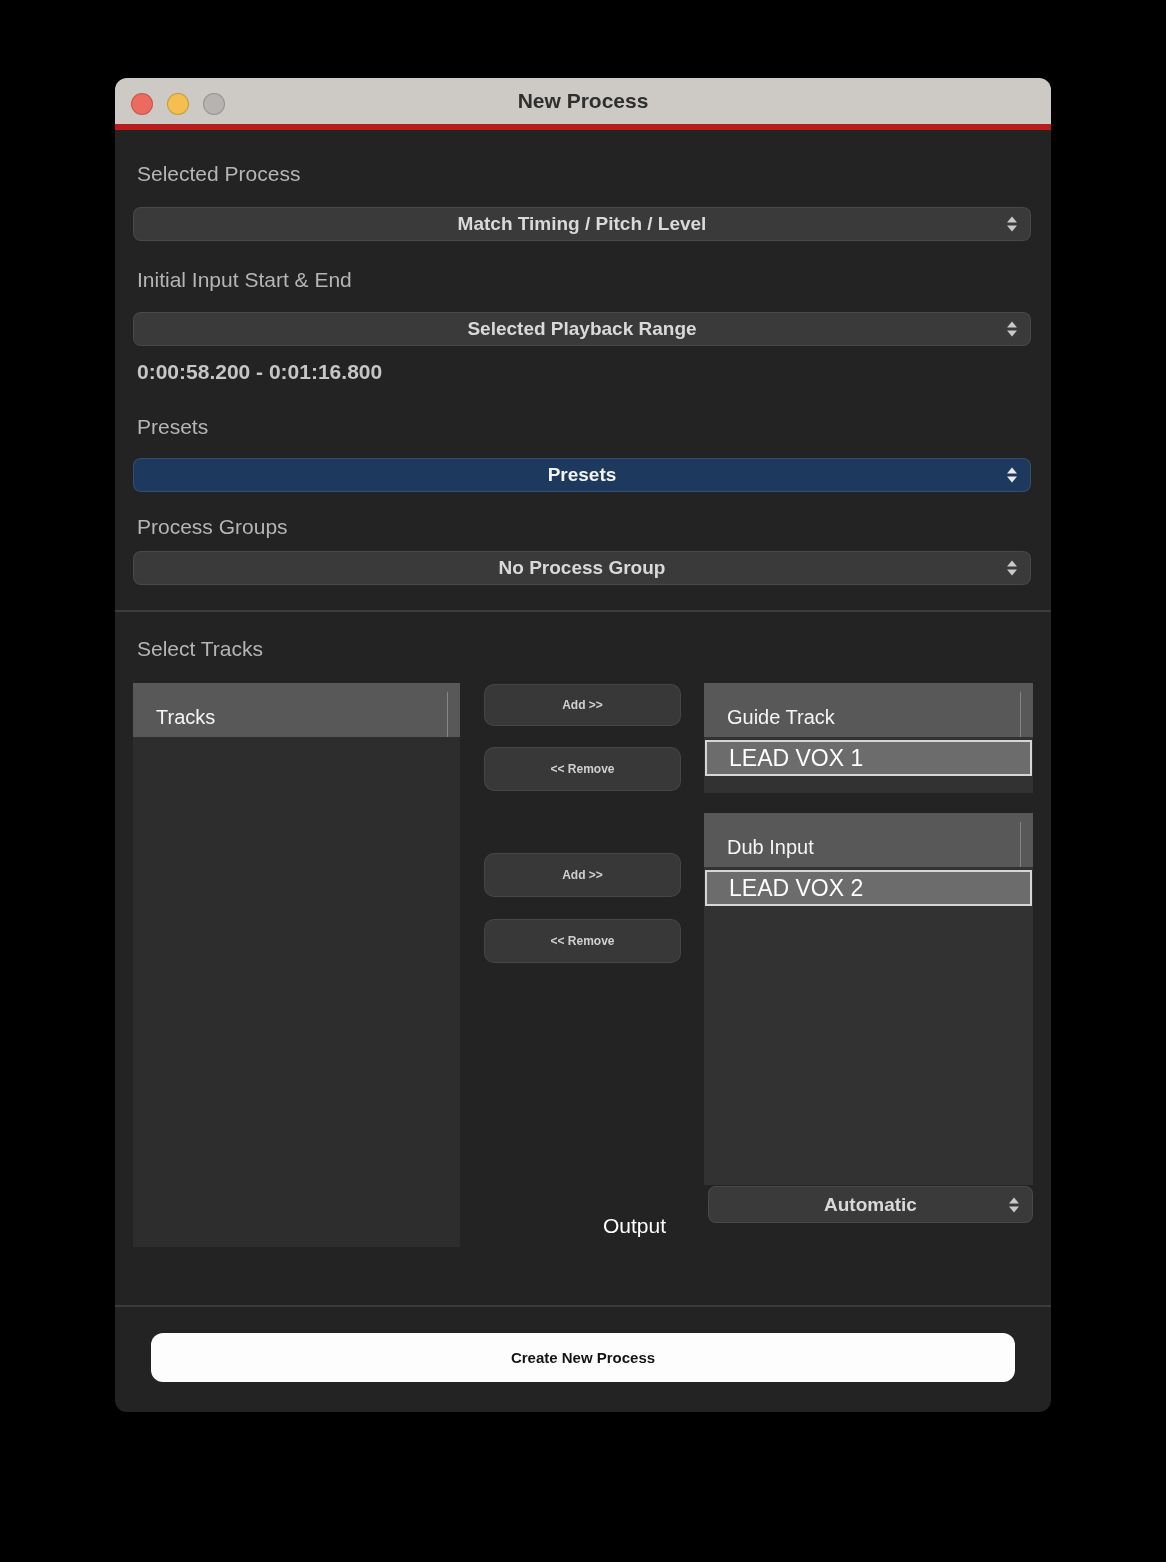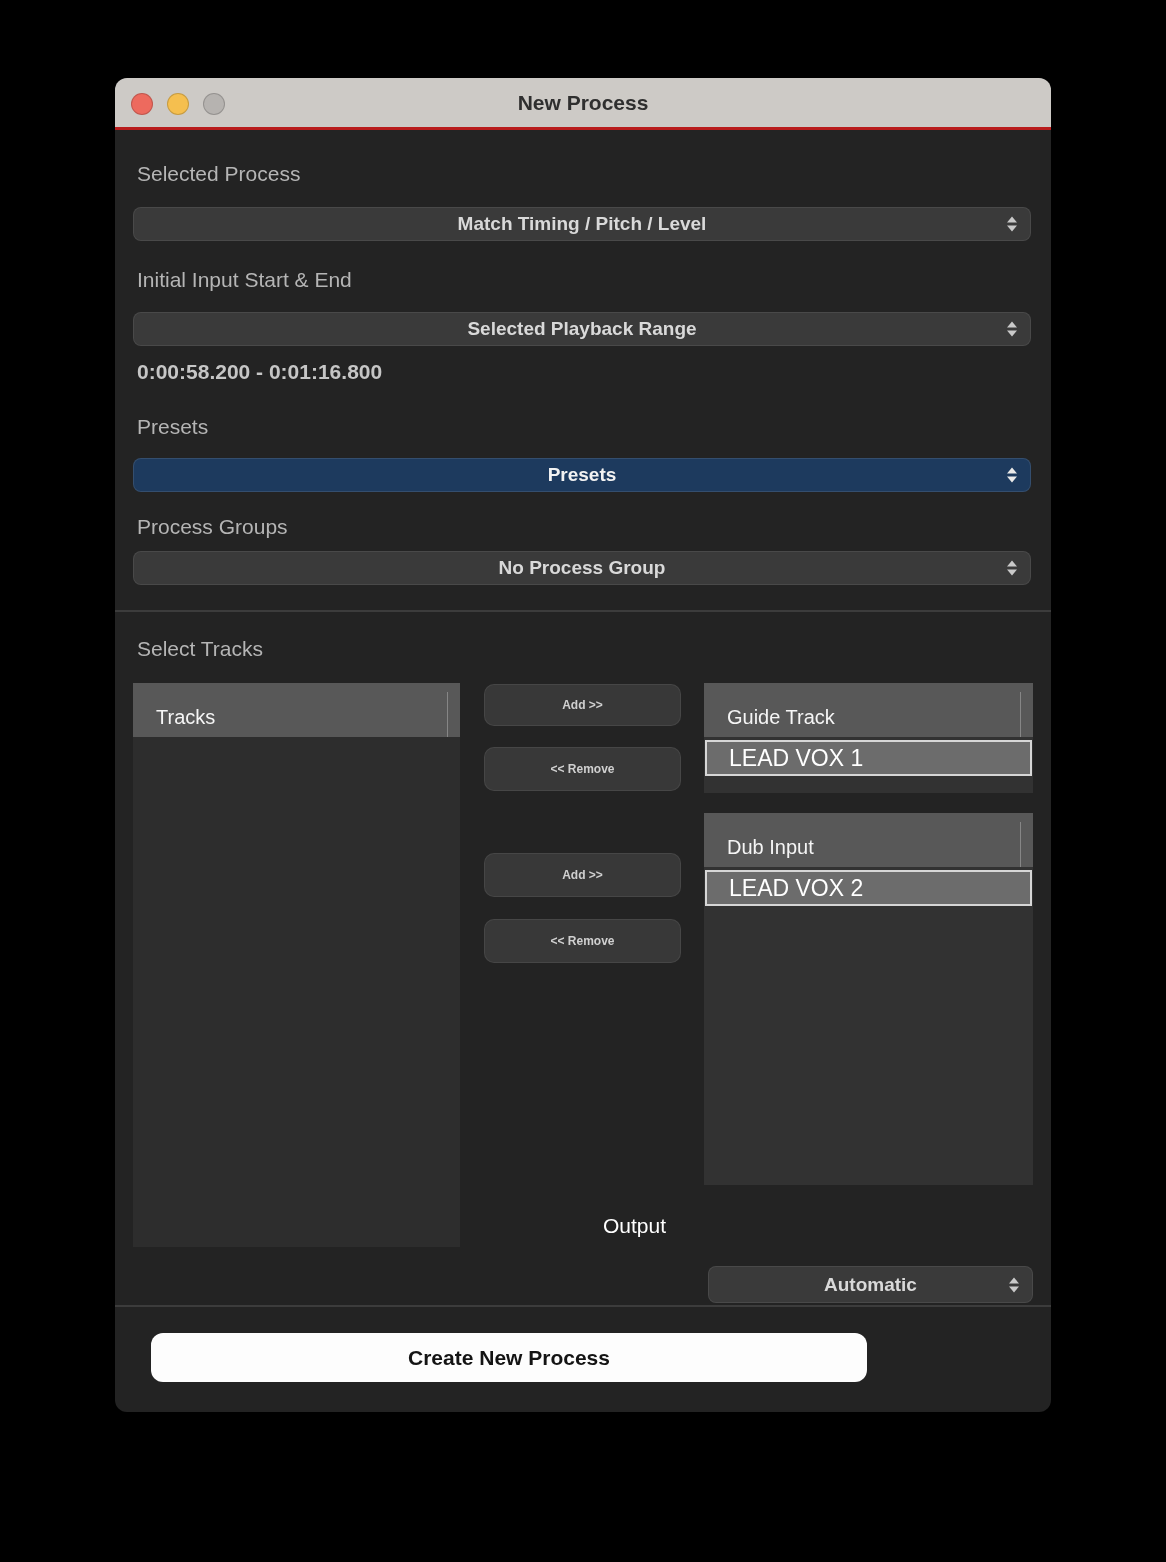--- a/index.html
+++ b/index.html
@@ -7,21 +7,21 @@
   .canvas { position:relative; width:1166px; height:1562px; background:#000; overflow:hidden; }
 
   .window {
     position:absolute; left:115px; top:78px; width:936px; height:1334px;
     background:#232323; border-radius:12px; overflow:hidden;
   }
 
   
   .titlebar {
     position:absolute; left:0; top:0; width:100%; height:52px;
-    background:#cdcac6; border-bottom:3px solid #b91c1c;
+    background:#cdcac6; border-bottom:6px solid #b91c1c;
     display:flex; align-items:center; justify-content:center;
   }
   .titlebar-title { font-size:21px; font-weight:700; color:#2f2f2f; }
   .traffic { position:absolute; left:16px; top:0; height:52px; display:flex; align-items:center; gap:14px; }
   .light { width:22px; height:22px; border-radius:50%; border:1px solid rgba(0,0,0,0.18); }
   .light.red { background:#ed6a5e; }
   .light.yellow { background:#f5bf4f; }
   .light.gray { background:#b6b3b0; }
 
   
@@ -69,24 +69,24 @@
     display:flex; align-items:center; justify-content:center;
     font-size:12px; font-weight:700; color:#d0d0d0;
   }
 
   
   .output-label { position:absolute; font-size:21px; color:#ffffff; }
   .output-dropdown { left:593px; width:325px; height:37px; }
 
   
   .create-btn {
-    position:absolute; left:36px; top:1255px; width:716px; height:49px;
+    position:absolute; left:36px; top:1255px; width:864px; height:49px;
     background:#fdfdfd; border:none; border-radius:12px;
     display:flex; align-items:center; justify-content:center;
-    font-size:21px; font-weight:700; color:#141414;
+    font-size:15px; font-weight:700; color:#141414;
   }
 </style>
 </head>
 <body>
 
 <div class="canvas">
   <div class="window">
 
     <div class="titlebar">
       <div class="traffic">
@@ -167,21 +167,21 @@
         <span>Dub Input</span>
         <span class="col-divider"></span>
       </div>
       <div class="panel-body body-mid"></div>
       <div class="selected-row">
         <span>LEAD VOX 2</span>
       </div>
     </div>
 
     <div class="output-label" style="left:488px; top:1136px;">Output</div>
-    <div class="dropdown output-dropdown" style="top:1188px;">
+    <div class="dropdown output-dropdown" style="top:1108px;">
       <span>Automatic</span>
       <span class="stepper">
           <span class="up"></span>
           <span class="down"></span>
         </span>
     </div>
 
     <div class="hdivider" style="top:1227px;"></div>
 
     <div class="create-btn">Create New Process</div>

